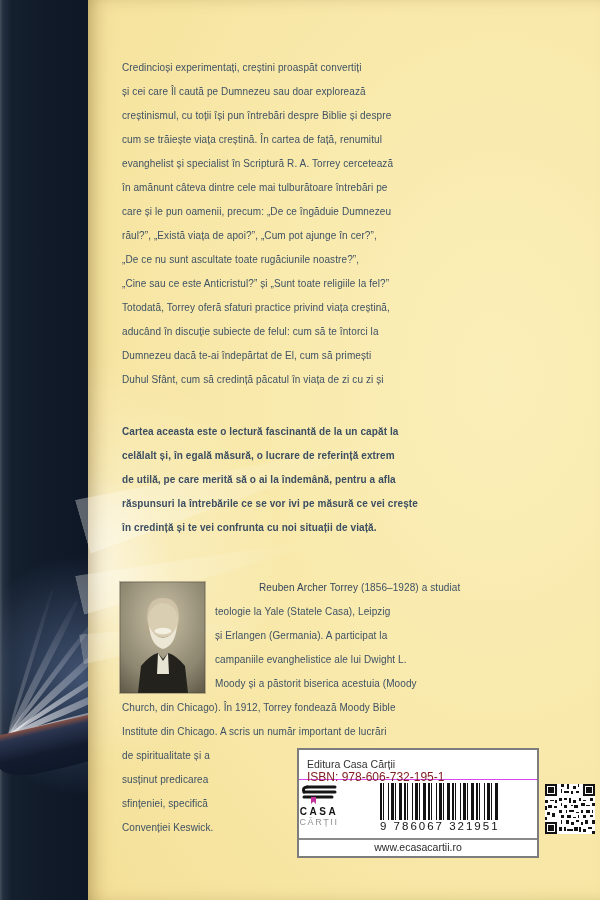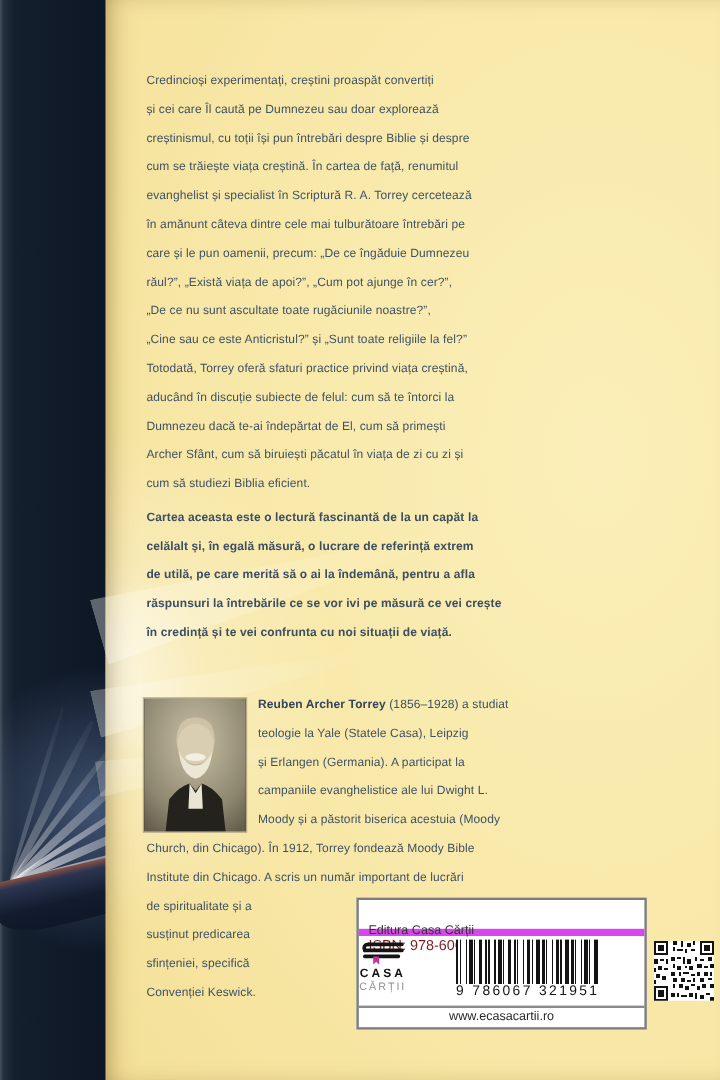--- a/index.html
+++ b/index.html
@@ -54,34 +54,34 @@
   .ray2{left:-12px;top:545px;width:270px;height:40px;transform:rotate(-13deg);opacity:.40;}
   .ray3{left:-8px;top:618px;width:210px;height:30px;transform:rotate(-9deg);opacity:.30;}
   
   .copy{position:absolute;color:#3f5164;font-size:10px;line-height:24px;letter-spacing:.1px;}
   .line{white-space:nowrap;}
   .p1{left:34px;top:56px;}
   .p2{left:34px;top:420px;font-weight:700;color:#3c4e61;}
   .bio-right{left:127px;top:576px;}
   .bio-full{left:34px;top:696px;}
   .bio-narrow{left:34px;top:744px;}
-  .bio-name{font-weight:700;color:#33465a;}
+  .bio-name{font-weight:400;color:#33465a;margin-left:44px;}
   
   .photo{
     position:absolute;left:32px;top:582px;width:85px;height:111px;
     outline:1px solid rgba(60,50,30,.35);box-shadow:0 0 0 1px rgba(255,255,255,.25);
   }
   .photo svg{display:block;}
   
   .pubbox{
     position:absolute;left:209px;top:748px;width:242px;height:110px;
     background:#fff;border:2px solid #7d7d7d;box-sizing:border-box;
     color:#222;
   }
-  .pub-header{padding:19px 8px 2px;border-bottom:6px solid #d946ef;height:30px;box-sizing:border-box;}
+  .pub-header{padding:8px 8px 2px;border-bottom:1px solid #d946ef;height:30px;box-sizing:border-box;}
   .pub-name{font-size:10.5px;color:#333;line-height:12px;}
   .pub-isbn{font-size:12px;color:#7f1d1d;line-height:14px;}
   .pub-main{display:flex;height:58px;gap:41px;}
   .logo-col{width:58px;display:flex;flex-direction:column;align-items:center;padding-top:4px;}
   .logo-casa{font-size:10px;font-weight:700;letter-spacing:2.5px;color:#131313;line-height:11px;margin-top:2px;}
   .logo-cartii{font-size:9px;letter-spacing:1.6px;color:#909090;line-height:10px;}
   .barcode-col{flex:1;padding-top:3px;position:relative;}
   .bars{
     height:38px;margin-right:4px;
     background:repeating-linear-gradient(90deg,
@@ -125,22 +125,21 @@
       <div class="line">cum se trăiește viața creștină. În cartea de față, renumitul</div>
       <div class="line">evanghelist și specialist în Scriptură R. A. Torrey cercetează</div>
       <div class="line">în amănunt câteva dintre cele mai tulburătoare întrebări pe</div>
       <div class="line">care și le pun oamenii, precum: „De ce îngăduie Dumnezeu</div>
       <div class="line">răul?”, „Există viața de apoi?”, „Cum pot ajunge în cer?”,</div>
       <div class="line">„De ce nu sunt ascultate toate rugăciunile noastre?”,</div>
       <div class="line">„Cine sau ce este Anticristul?” și „Sunt toate religiile la fel?”</div>
       <div class="line">Totodată, Torrey oferă sfaturi practice privind viața creștină,</div>
       <div class="line">aducând în discuție subiecte de felul: cum să te întorci la</div>
       <div class="line">Dumnezeu dacă te-ai îndepărtat de El, cum să primești</div>
-      <div class="line">Archer Sfânt, cum să biruiești păcatul în viața de zi cu zi și</div>
-      <div class="line">cum să studiezi Biblia eficient.</div>
+      <div class="line">Duhul Sfânt, cum să credință păcatul în viața de zi cu zi și</div>
     </div>
 
   <div class="copy p2">
       <div class="line">Cartea aceasta este o lectură fascinantă de la un capăt la</div>
       <div class="line">celălalt și, în egală măsură, o lucrare de referință extrem</div>
       <div class="line">de utilă, pe care merită să o ai la îndemână, pentru a afla</div>
       <div class="line">răspunsuri la întrebările ce se vor ivi pe măsură ce vei crește</div>
       <div class="line">în credință și te vei confrunta cu noi situații de viață.</div>
     </div>
 

